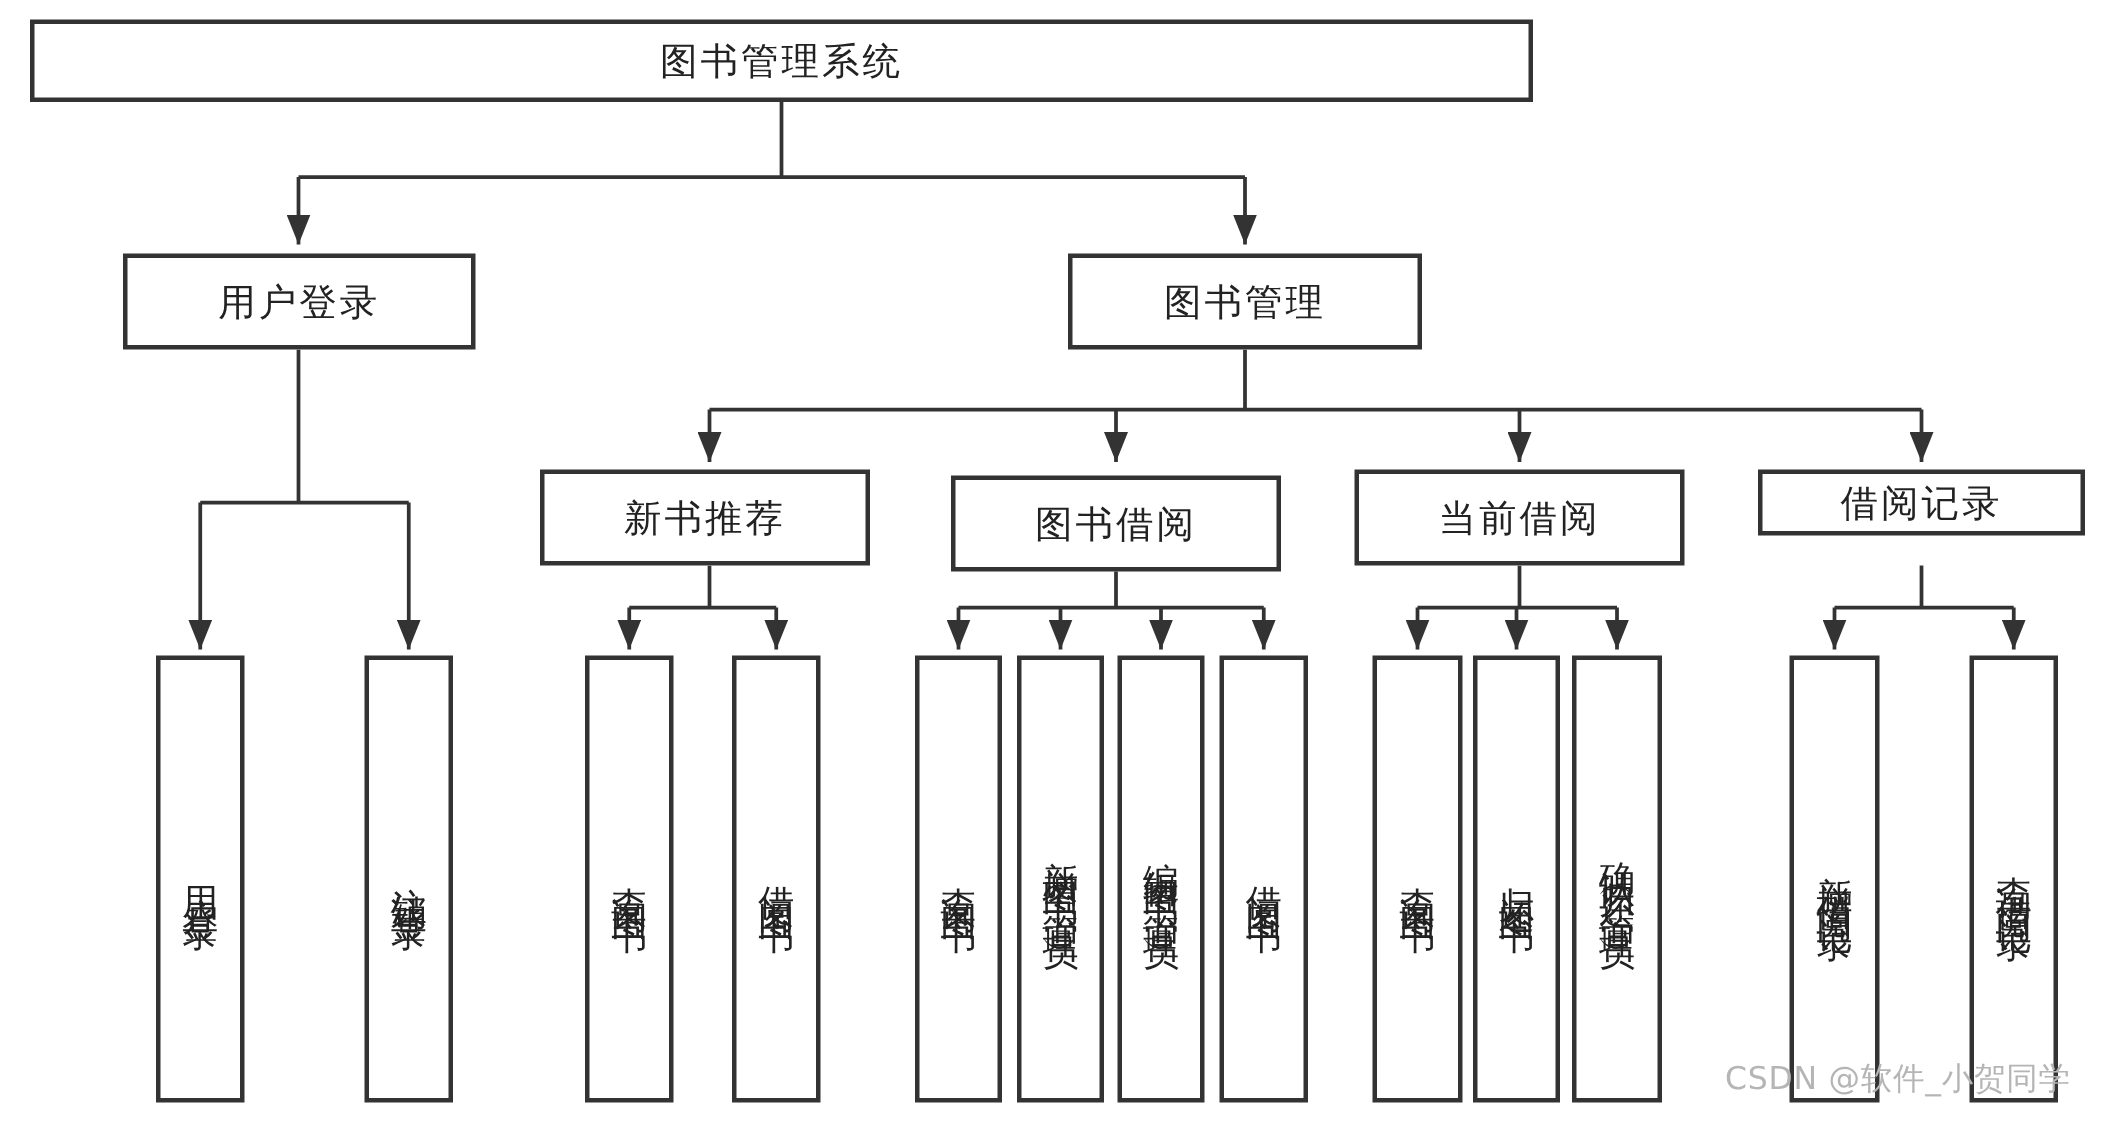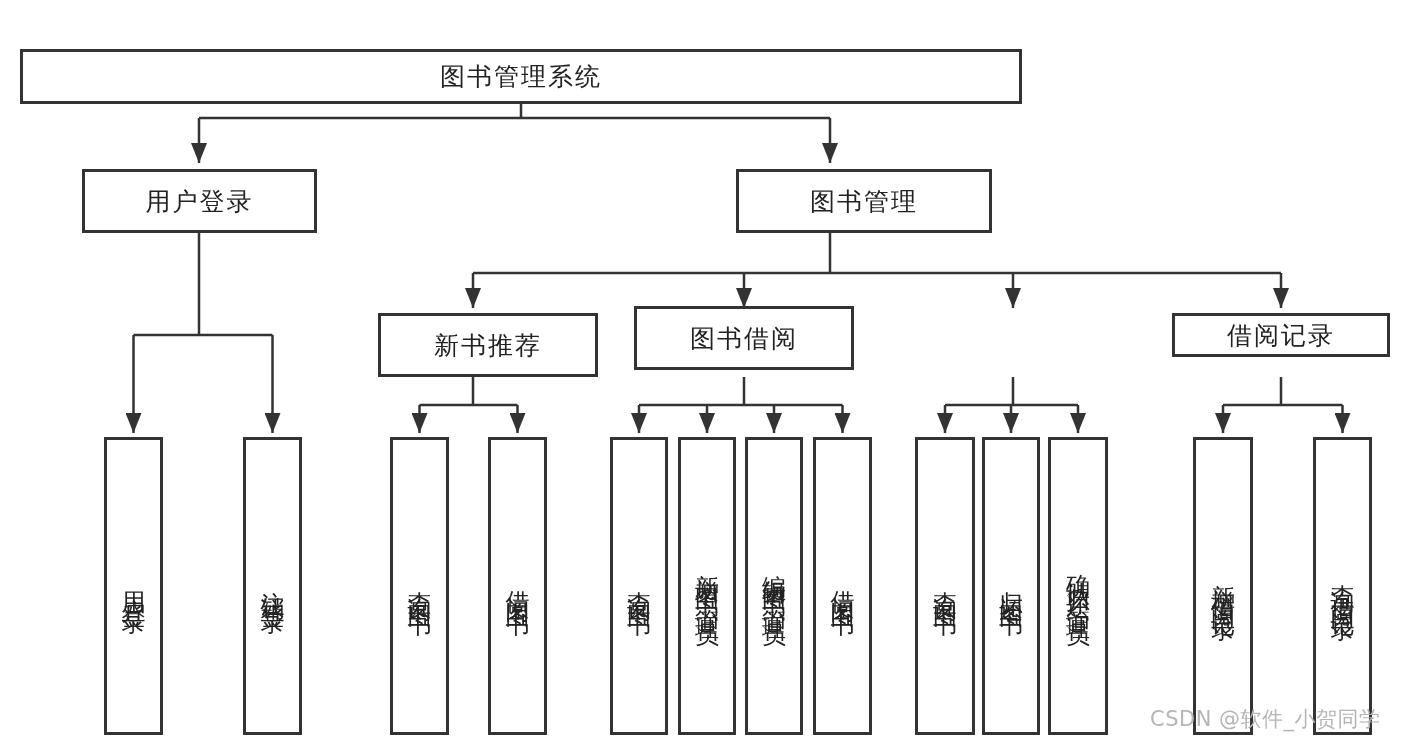--- a/index.html
+++ b/index.html
@@ -84,27 +84,28 @@
     <path class="connector" d="M945,405 L945,433" marker-end="url(#arrow)"></path>
     <path class="connector" d="M1011,405 L1011,433" marker-end="url(#arrow)"></path>
     <path class="connector" d="M1078,405 L1078,433" marker-end="url(#arrow)"></path>
 
     <path class="connector" d="M1281,377 L1281,405"></path>
     <path class="connector" d="M1223,405 L1342.5,405"></path>
     <path class="connector" d="M1223,405 L1223,433" marker-end="url(#arrow)"></path>
     <path class="connector" d="M1342.5,405 L1342.5,433" marker-end="url(#arrow)"></path>
   </svg>
 
-  <div class="node hbox" style="left:20px;top:13px;width:1002px;height:55px;margin-top:36px;">图书管理系统</div>
+  <div class="node hbox" style="left:20px;top:13px;width:1002px;height:55px;">图书管理系统</div>
 
   <div class="node hbox" style="left:82px;top:169px;width:235px;height:64px;">用户登录</div>
-  <div class="node hbox" style="left:712px;top:169px;width:256px;height:64px;margin-left:24px;">图书管理</div>
+  <div class="node hbox" style="left:712px;top:169px;width:236px;height:64px;">图书管理</div>
 
-  <div class="node hbox" style="left:378px;top:313px;width:220px;height:64px;">新书推荐</div>
-  <div class="node hbox" style="left:634px;top:306px;width:220px;height:64px;">图书借阅</div>
+  <div class="node hbox" style="left:360px;top:313px;width:220px;height:64px;">新书推荐</div>
+  <div class="node hbox" style="left:634px;top:317px;width:220px;height:64px;">图书借阅</div>
+  <div class="node hbox" style="left:903px;top:313px;width:220px;height:64px;">当前借阅</div>
   <div class="node hbox" style="left:1172px;top:313px;width:218px;height:44px;">借阅记录</div>
 
   <div class="node vbox" style="left:104px;top:437px;width:59px;height:298px;">用户登录</div>
   <div class="node vbox" style="left:243px;top:437px;width:59px;height:298px;">注销登录</div>
 
   <div class="node vbox" style="left:390px;top:437px;width:59px;height:298px;">查询图书</div>
   <div class="node vbox" style="left:488px;top:437px;width:59px;height:298px;">借阅图书</div>
 
   <div class="node vbox" style="left:610px;top:437px;width:58px;height:298px;">查询图书</div>
   <div class="node vbox" style="left:678px;top:437px;width:58px;height:298px;">新增图书（管理员）</div>

